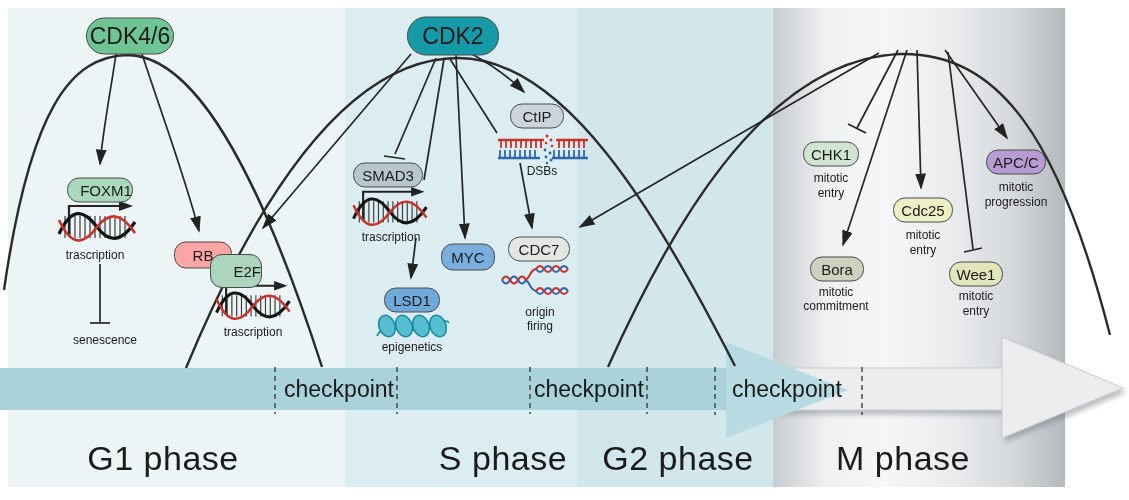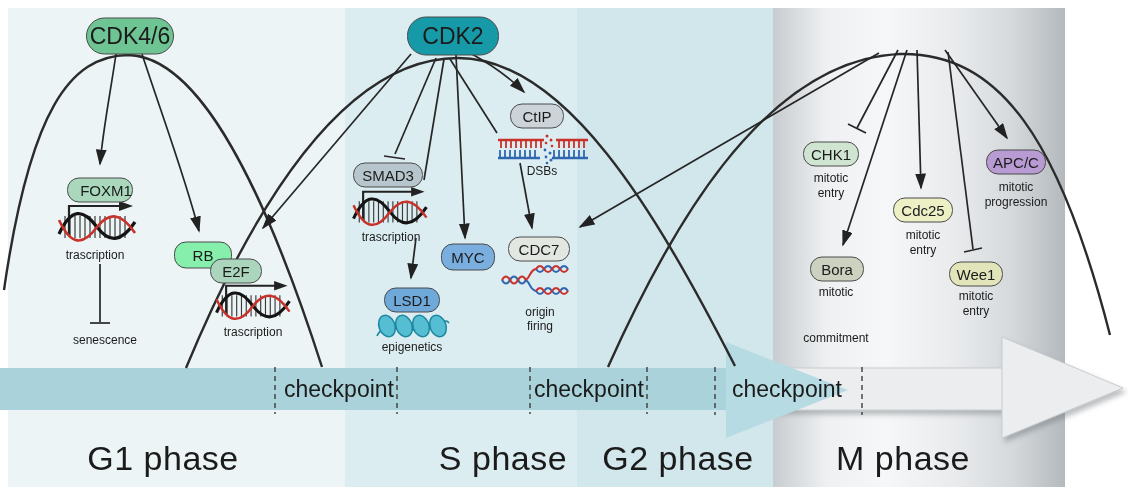--- a/index.html
+++ b/index.html
@@ -165,24 +165,24 @@
   <div class="pill pill-big" style="left: 130px; top: 36px; width: 88px; height: 37px; background: rgb(111, 196, 148);">
       <span>CDK4/6</span>
     </div>
   <div class="pill pill-big" style="left: 453px; top: 36px; width: 92px; height: 39px; background: rgb(22, 154, 168);">
       <span>CDK2</span>
     </div>
 
   <div class="pill" style="left: 100px; top: 190px; width: 66px; height: 25px; background: rgb(169, 216, 189); padding-left: 12px;">
       <span>FOXM1</span>
     </div>
-  <div class="pill" style="left: 203px; top: 255px; width: 58px; height: 27px; background: #86efac;">
+  <div class="pill" style="left: 203px; top: 255px; width: 58px; height: 27px; background: #fca5a5;">
       <span>RB</span>
     </div>
-  <div class="pill" style="left: 236px; top: 271px; width: 52px; height: 25px; background: rgb(171, 214, 189);">
+  <div class="pill" style="left: 236px; top: 271px; width: 52px; height: 34px; background: rgb(171, 214, 189); justify-content: flex-end;">
       <span>E2F</span>
     </div>
   <div class="pill" style="left: 388px; top: 175px; width: 70px; height: 25px; background: rgb(183, 198, 205);">
       <span>SMAD3</span>
     </div>
   <div class="pill" style="left: 468px; top: 257px; width: 54px; height: 27px; background: rgb(121, 174, 222);">
       <span>MYC</span>
     </div>
   <div class="pill" style="left: 412px; top: 300px; width: 56px; height: 25px; background: rgb(110, 169, 217);">
       <span>LSD1</span>
@@ -217,21 +217,21 @@
   <div class="txt lab" style="left:542px;top:171px;">DSBs</div>
   <div class="txt lab" style="left:540px;top:312px;">origin</div>
   <div class="txt lab" style="left:540px;top:326px;">firing</div>
   <div class="txt lab" style="left:831px;top:178px;">mitotic</div>
   <div class="txt lab" style="left:831px;top:193px;">entry</div>
   <div class="txt lab" style="left:923px;top:235px;">mitotic</div>
   <div class="txt lab" style="left:923px;top:250px;">entry</div>
   <div class="txt lab" style="left:1016px;top:187px;">mitotic</div>
   <div class="txt lab" style="left:1016px;top:202px;">progression</div>
   <div class="txt lab" style="left:836px;top:292px;">mitotic</div>
-  <div class="txt lab" style="left:836px;top:306px;margin-top:32px;">commitment</div>
+  <div class="txt lab" style="left:836px;top:306px;">commitment</div>
   <div class="txt lab" style="left:976px;top:296px;">mitotic</div>
   <div class="txt lab" style="left:976px;top:311px;">entry</div>
 
   <div class="txt cp" style="left:339px;top:389px;">checkpoint</div>
   <div class="txt cp" style="left:589px;top:389px;">checkpoint</div>
   <div class="txt cp" style="left:787px;top:389px;">checkpoint</div>
 
   <div class="txt phase" style="left:163px;top:459px;">G1 phase</div>
   <div class="txt phase" style="left:503px;top:459px;">S phase</div>
   <div class="txt phase" style="left:678px;top:459px;">G2 phase</div>

